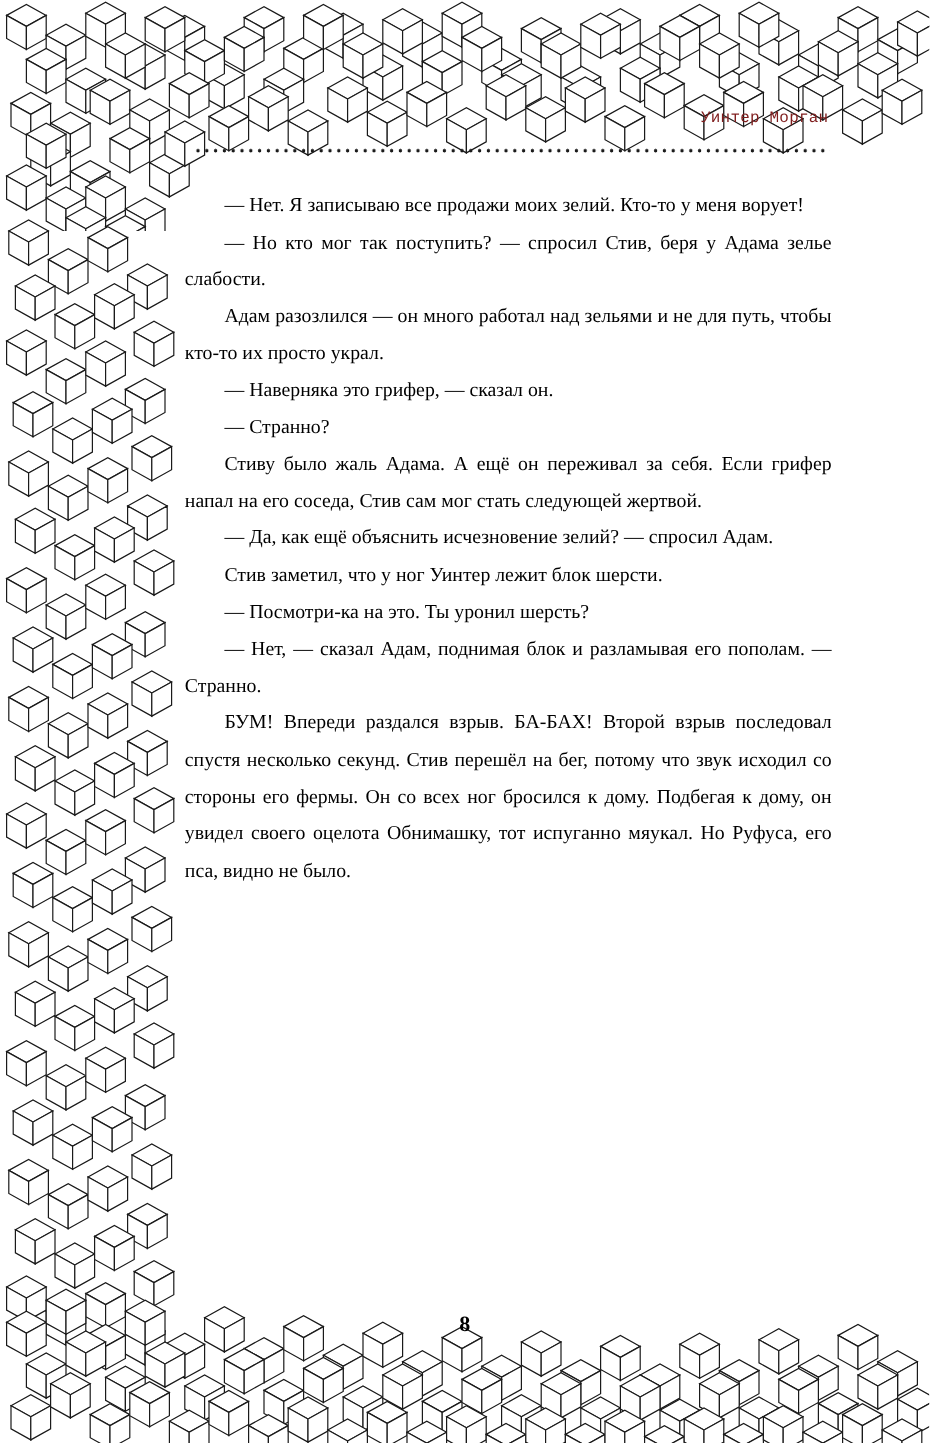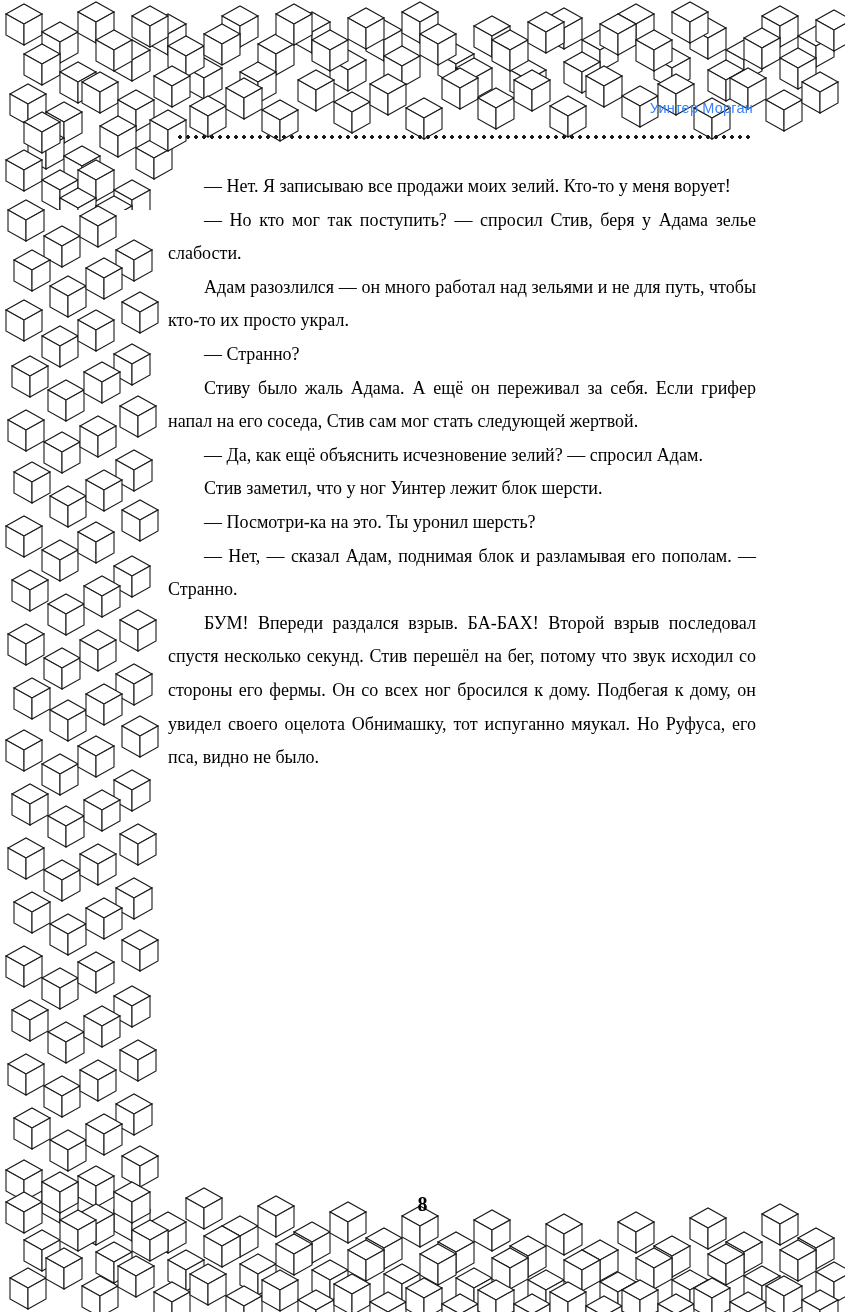--- a/index.html
+++ b/index.html
@@ -41,22 +41,22 @@
     height: 160px;
   }
 
   
   .runhead {
     position: absolute;
     top: 100px;
     right: 92px;
     font-size: 14.5px;
     letter-spacing: 0.2px;
-    color: #3b82f6;
-    font-family: Liberation Sans, sans-serif;
+    color: #7f1d1d;
+    font-family: Liberation Mono, monospace;
   }
 
   
   .rule {
     position: absolute;
     top: 134px;
     left: 176px;
     width: 578px;
     height: 6px;
     background-image: radial-gradient(circle, #1a1a1a 1.6px, rgba(0,0,0,0) 1.8px);
@@ -362,20 +362,21 @@
   </svg>
 
   <div class="runhead">Уинтер Морган</div>
 
   <div class="rule"></div>
 
   <div class="textblock">
     <p>— Нет. Я записываю все продажи моих зелий. Кто-то у меня ворует!</p>
     <p>— Но кто мог так поступить? — спросил Стив, беря у Адама зелье слабости.</p>
     <p>Адам разозлился — он много работал над зельями и не для путь, чтобы кто-то их просто украл.</p>
+    <p>— Наверняка это грифер, — сказал он.</p>
     <p>— Странно?</p>
     <p>Стиву было жаль Адама. А ещё он переживал за себя. Если грифер напал на его соседа, Стив сам мог стать следующей жертвой.</p>
     <p>— Да, как ещё объяснить исчезновение зелий? — спросил Адам.</p>
     <p>Стив заметил, что у ног Уинтер лежит блок шерсти.</p>
     <p>— Посмотри-ка на это. Ты уронил шерсть?</p>
     <p>— Нет, — сказал Адам, поднимая блок и разламывая его пополам. — Странно.</p>
     <p>БУМ! Впереди раздался взрыв. БА-БАХ! Второй взрыв последовал спустя несколько секунд. Стив перешёл на бег, потому что звук исходил со стороны его фермы. Он со всех ног бросился к дому. Подбегая к дому, он увидел своего оцелота Обнимашку, тот испуганно мяукал. Но Руфуса, его пса, видно не было.</p>
   </div>
 
   <div class="folio">8</div>

